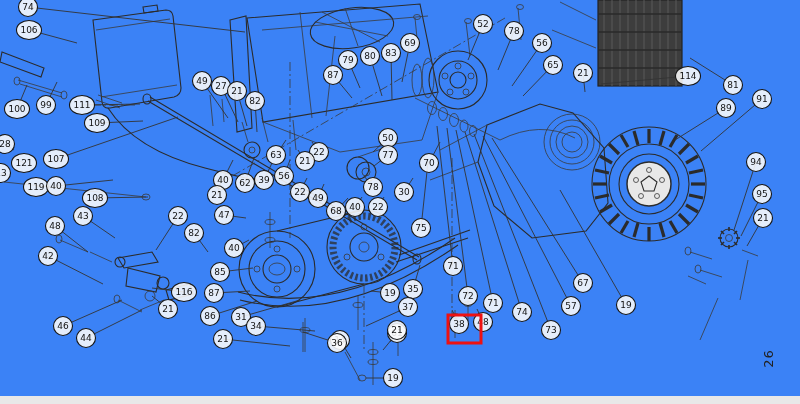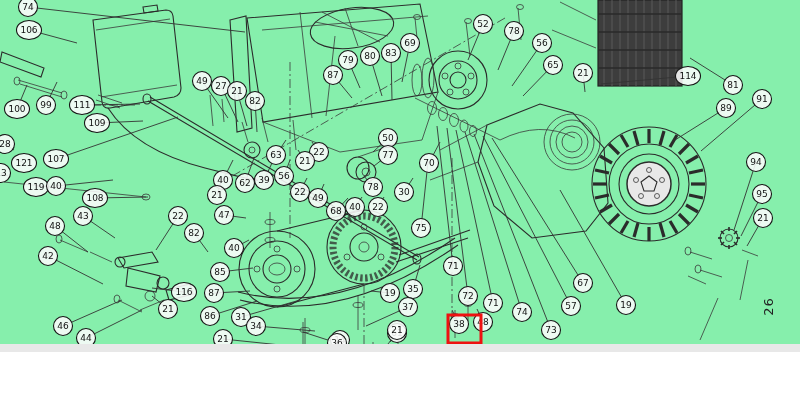--- a/index.html
+++ b/index.html
@@ -1,16 +1,16 @@
 <!DOCTYPE html>
 <html><head>
 <meta charset="utf-8">
 <style>
   html,body{margin:0;padding:0;background:#ffffff;}
-  #stage{position:relative;width:800px;height:352px;background:#86efac;overflow:hidden;
+  #stage{position:relative;width:800px;height:404px;background:#3b82f6;overflow:hidden;
          font-family:"DejaVu Sans",sans-serif;}
   #diagram-svg{position:absolute;left:0;top:0;}
   .sketch{stroke:#2b2b2b;stroke-width:1.1;fill:none;}
   .sketch-thin{stroke:#3a3a3a;stroke-width:0.8;fill:none;}
   .leader{stroke:#333;stroke-width:0.9;fill:none;}
   .callout-circle{fill:rgba(252,252,252,0.88);stroke:#151515;stroke-width:1.1;}
   .callout-text{fill:#111;font-size:9px;font-family:"DejaVu Sans",sans-serif;text-anchor:middle;}
   #corner-label{position:absolute;right:22px;bottom:38px;transform:rotate(-90deg);
         transform-origin:center;font-size:13px;color:#222;letter-spacing:1px;}
   #bottom-strip{position:absolute;left:0;bottom:0;width:800px;height:8px;background:#e8e8e8;}

